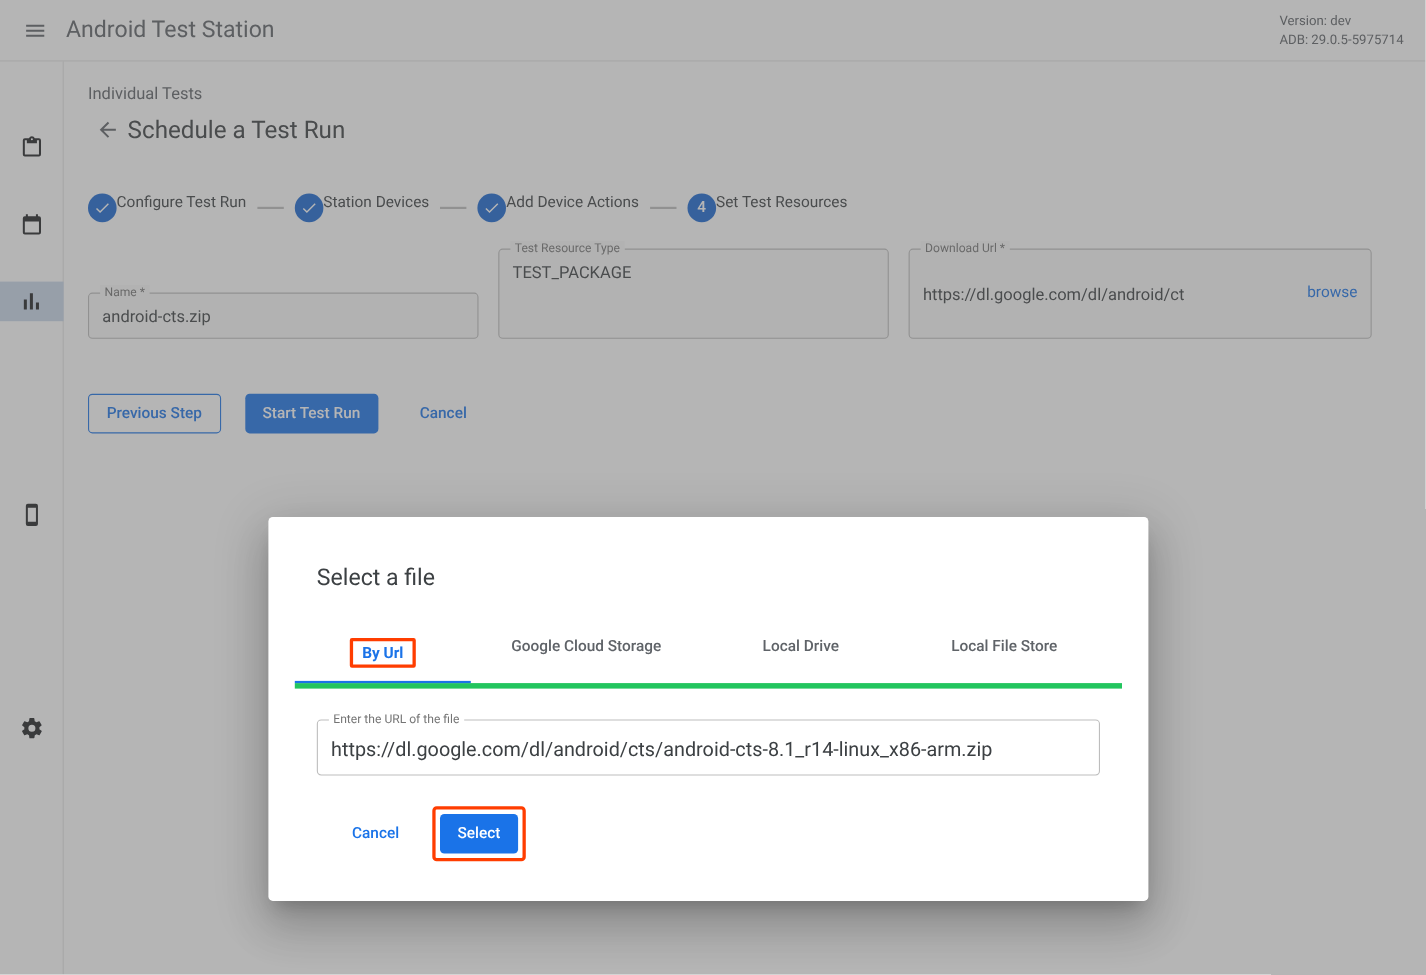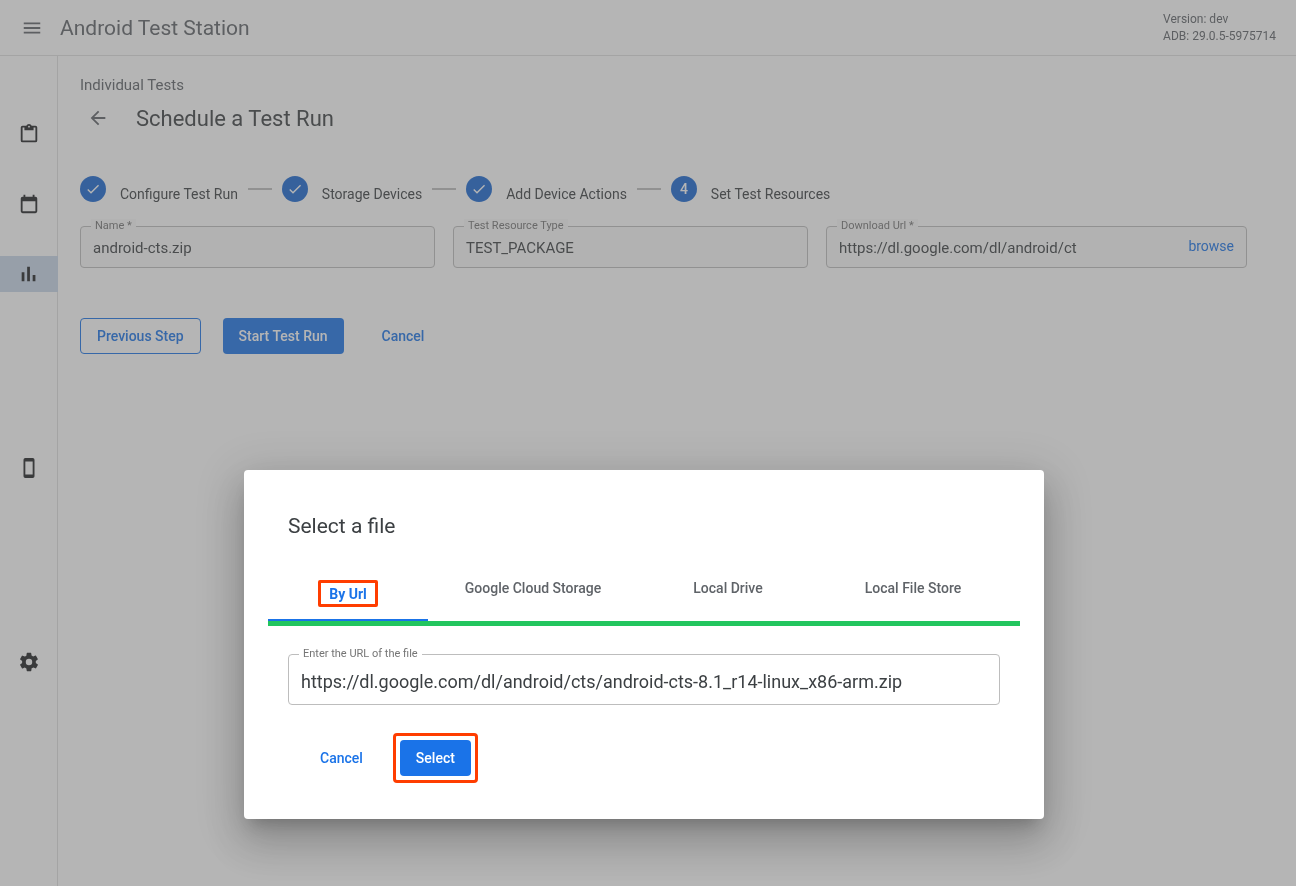--- a/index.html
+++ b/index.html
@@ -59,31 +59,31 @@
     .sidenav .nav-item { width: 58px; height: 36px; display:flex; align-items:center; justify-content:center; color:#202124; }
     .sidenav .nav-item.active { background:#c9d7ea; }
     .sidenav .spacer { flex: 0 0 90px; }
     .content {
       flex: 1;
       background: #fff;
       padding: 20px 22px;
       position: relative;
     }
     .breadcrumb { font-size: 15px; color:#5f6368; margin-bottom: 6px; }
-    .page-title-row { display:flex; align-items:center; gap:20px; margin-bottom: 40px; }
+    .page-title-row { display:flex; align-items:center; margin-bottom: 40px; }
     .back-arrow { width:36px; height:36px; display:flex; align-items:center; justify-content:center; color:#5f6368; }
     .page-title {
       font-family: "Google Sans", "Product Sans", Roboto, Arial, sans-serif;
       font-size: 22px;
       font-weight: 400;
       color:#3c4043;
     }
     
     .stepper { display:flex; align-items:center; gap:10px; margin-bottom: 24px; }
-    .step { display:flex; align-items:flex-end; gap:14px; }
+    .step { display:flex; align-items:flex-start; gap:0; }
     .step-circle {
       width:26px; height:26px; border-radius:50%;
       background:#1967d2; display:flex; align-items:center; justify-content:center;
       color:#fff; font-size:14px; font-weight:500;
     }
     .step-label { font-size:14px; color:#3c4043; }
     .step-sep { width:24px; height:2px; background:#bdbdbd; }
     
     .fields-row { display:flex; gap:18px; margin-bottom: 50px; }
     .field-box {
@@ -97,21 +97,21 @@
       position:absolute; top:-8px; left:10px;
       font-size:11px; color:#757575;
       background:#fafafa; padding:0 4px;
     }
     .field-val { font-size:15px; color:#3c4043; padding-top:4px; white-space: nowrap; overflow: hidden; }
     .field-browse {
       font-size:14px; color:#1a73e8;
       margin-left: 10px;
       flex: none;
     }
-    .field-name { width: 355px; }
+    .field-name { width: 355px; margin-top: 40px; }
     .field-type { width: 355px; }
     .field-url  { width: 421px; display:flex; align-items:center; }
     .field-url .field-val { flex:1; overflow:hidden; text-overflow: clip; }
     
     .actions-row { display:flex; align-items:center; gap:22px; }
     .btn {
       font-family: Roboto, Arial, sans-serif;
       font-size:14px; font-weight:500;
       height:36px; padding:0 16px;
       border-radius:4px; border:none;
@@ -265,21 +265,21 @@
           </div>
         <div class="step-label">Configure Test Run</div>
       </div>
       <div class="step-sep"></div>
       <div class="step">
         <div class="step-circle">
             <svg class="check" viewBox="0 0 24 24">
               <path d="M9 16.2 4.8 12l-1.4 1.4L9 19 21 7l-1.4-1.4z"></path>
             </svg>
           </div>
-        <div class="step-label">Storage Devices</div>
+        <div class="step-label">Station Devices</div>
       </div>
       <div class="step-sep"></div>
       <div class="step">
         <div class="step-circle">
             <svg class="check" viewBox="0 0 24 24">
               <path d="M9 16.2 4.8 12l-1.4 1.4L9 19 21 7l-1.4-1.4z"></path>
             </svg>
           </div>
         <div class="step-label">Add Device Actions</div>
       </div>

